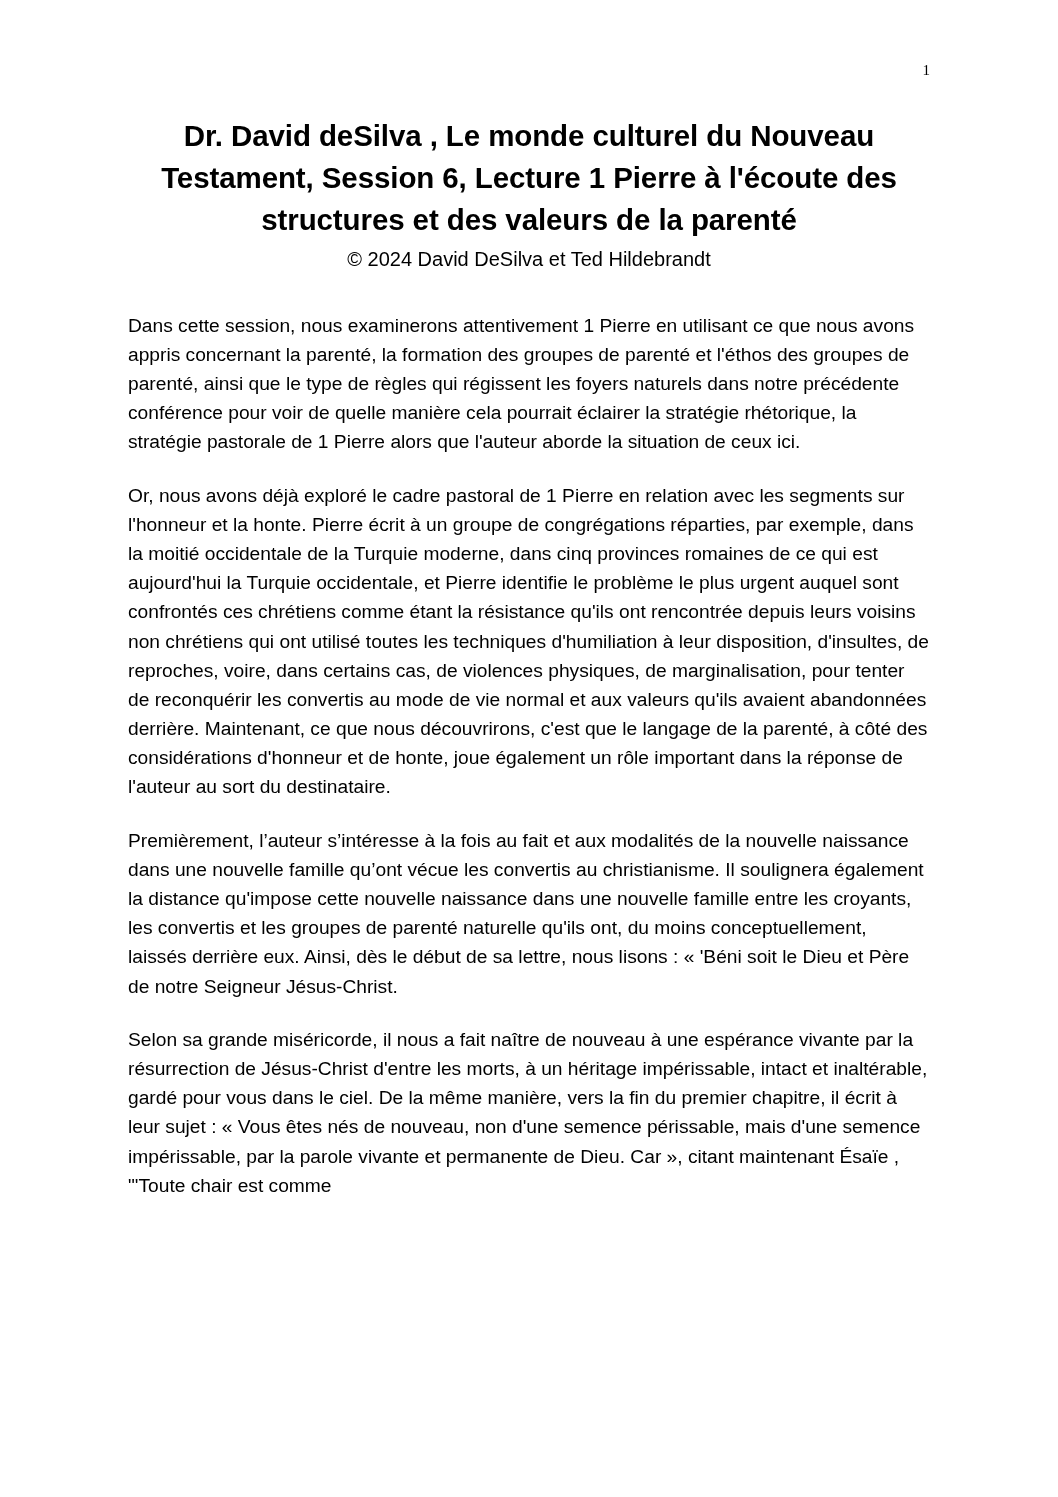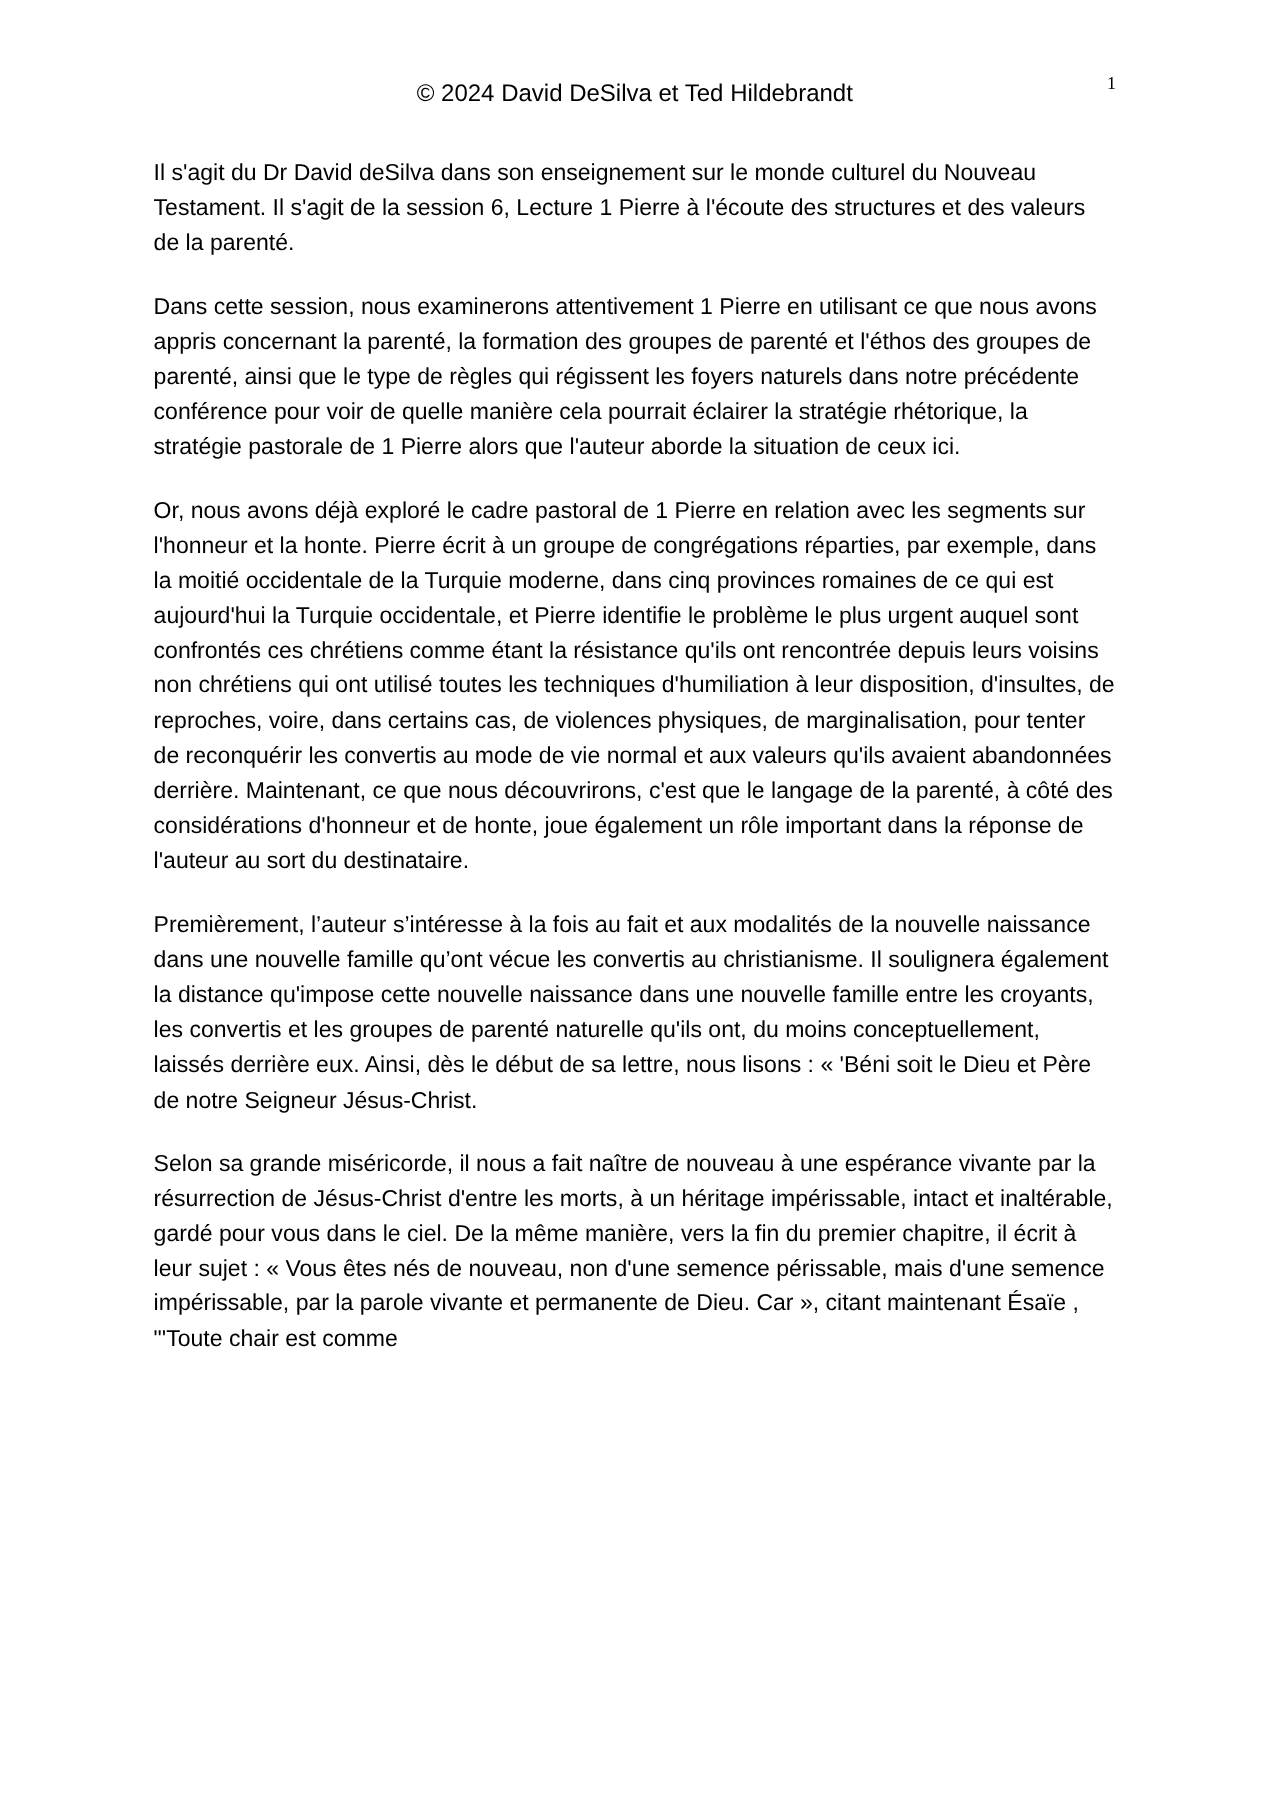--- a/index.html
+++ b/index.html
@@ -64,24 +64,24 @@
     margin-top: 38px;
   }
 </style>
 </head>
 <body>
 
 <div class="page">
 
   <div class="page-number">1</div>
 
+  <h1 class="doc-title">Dr. David deSilva , Le monde culturel du Nouveau Testament, Session 6, Lecture 1 Pierre à l'écoute des structures et des valeurs de la parenté</h1>
 
   <div class="doc-copyright">© 2024 David DeSilva et Ted Hildebrandt</div>
 
   <div class="body-text">
-    <p class="para">Il s'agit du Dr David deSilva dans son enseignement sur le monde culturel du Nouveau Testament. Il s'agit de la session 6, Lecture 1 Pierre à l'écoute des structures et des valeurs de la parenté.</p>
     <p class="para">Dans cette session, nous examinerons attentivement 1 Pierre en utilisant ce que nous avons appris concernant la parenté, la formation des groupes de parenté et l'éthos des groupes de parenté, ainsi que le type de règles qui régissent les foyers naturels dans notre précédente conférence pour voir de quelle manière cela pourrait éclairer la stratégie rhétorique, la stratégie pastorale de 1 Pierre alors que l'auteur aborde la situation de ceux ici.</p>
     <p class="para">Or, nous avons déjà exploré le cadre pastoral de 1 Pierre en relation avec les segments sur l'honneur et la honte. Pierre écrit à un groupe de congrégations réparties, par exemple, dans la moitié occidentale de la Turquie moderne, dans cinq provinces romaines de ce qui est aujourd'hui la Turquie occidentale, et Pierre identifie le problème le plus urgent auquel sont confrontés ces chrétiens comme étant la résistance qu'ils ont rencontrée depuis leurs voisins non chrétiens qui ont utilisé toutes les techniques d'humiliation à leur disposition, d'insultes, de reproches, voire, dans certains cas, de violences physiques, de marginalisation, pour tenter de reconquérir les convertis au mode de vie normal et aux valeurs qu'ils avaient abandonnées derrière. Maintenant, ce que nous découvrirons, c'est que le langage de la parenté, à côté des considérations d'honneur et de honte, joue également un rôle important dans la réponse de l'auteur au sort du destinataire.</p>
     <p class="para">Premièrement, l’auteur s’intéresse à la fois au fait et aux modalités de la nouvelle naissance dans une nouvelle famille qu’ont vécue les convertis au christianisme. Il soulignera également la distance qu'impose cette nouvelle naissance dans une nouvelle famille entre les croyants, les convertis et les groupes de parenté naturelle qu'ils ont, du moins conceptuellement, laissés derrière eux. Ainsi, dès le début de sa lettre, nous lisons : « 'Béni soit le Dieu et Père de notre Seigneur Jésus-Christ.</p>
     <p class="para">Selon sa grande miséricorde, il nous a fait naître de nouveau à une espérance vivante par la résurrection de Jésus-Christ d'entre les morts, à un héritage impérissable, intact et inaltérable, gardé pour vous dans le ciel. De la même manière, vers la fin du premier chapitre, il écrit à leur sujet : « Vous êtes nés de nouveau, non d'une semence périssable, mais d'une semence impérissable, par la parole vivante et permanente de Dieu. Car », citant maintenant Ésaïe , "'Toute chair est comme</p>
   </div>
 
 </div>
 
 </body></html>

